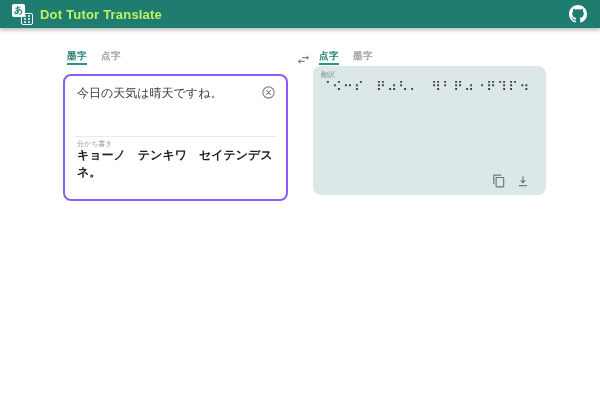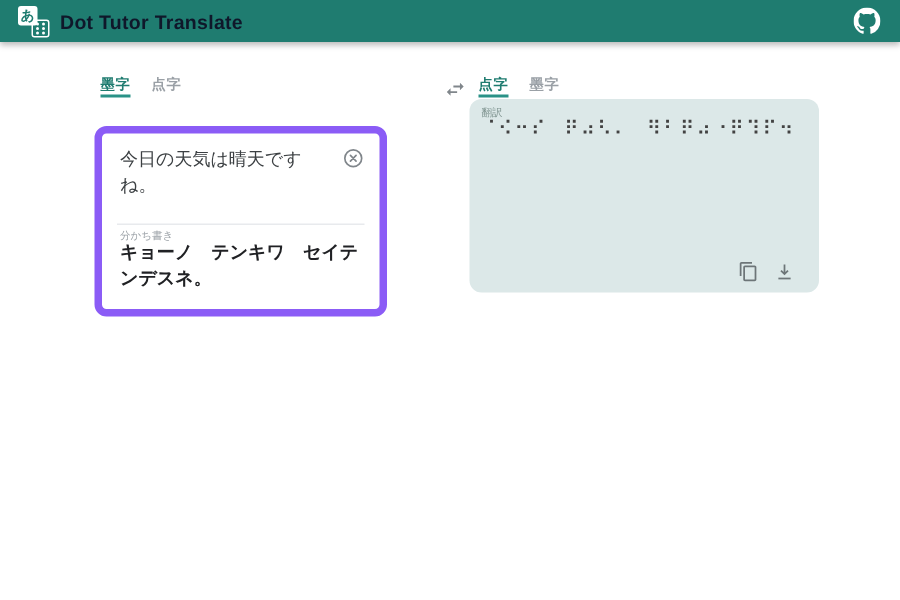--- a/index.html
+++ b/index.html
@@ -29,43 +29,43 @@
     padding: 1.5px; gap: 1px;
   }
   .logo .back-sq i { width: 2px; height: 2px; background: #fff; border-radius: 50%; display: block; }
   .logo .front-sq {
     position: absolute; left: 0; top: 0; width: 13px; height: 13px;
     background: #ffffff; border-radius: 2px;
     color: #1f7c70; font-size: 9px; font-weight: bold;
     display: flex; align-items: center; justify-content: center;
     line-height: 1;
   }
-  .app-title { color: #0f172a; font-size: 13px; font-weight: 600; letter-spacing: 0.2px; }
+  .app-title { color: #bef264; font-size: 13px; font-weight: 600; letter-spacing: 0.2px; }
   .appbar-spacer { flex: 1; }
   .gh-btn { width: 20px; height: 20px; display: flex; align-items: center; justify-content: center; cursor: pointer; }
 
   
   .tabs { position: absolute; top: 50px; display: flex; gap: 14px; }
   .tabs-left { left: 67px; }
   .tabs-right { left: 319px; }
   .tab {
     font-size: 9.5px; font-weight: bold; color: #9aa0a6;
     padding-bottom: 0; cursor: pointer; letter-spacing: 0.5px;
   }
   .tab.active { color: #1f7c70; border-bottom: 2px solid #2a9287; }
 
   .swap-btn {
     position: absolute; left: 295px; top: 51px; width: 17px; height: 17px;
     display: flex; align-items: center; justify-content: center; cursor: pointer;
   }
 
   
   .input-card {
-    position: absolute; left: 63px; top: 84px; width: 195px; height: 127px;
-    background: #ffffff; border: 5px solid #8b5cf6; border-radius: 8px;
+    position: absolute; left: 63px; top: 74px; width: 225px; height: 127px;
+    background: #ffffff; border: 2px solid #8b5cf6; border-radius: 8px;
   }
   .input-text {
     position: absolute; left: 12px; top: 9px; right: 30px;
     font-size: 12px; color: #3c4043; line-height: 1.4;
   }
   .clear-btn { position: absolute; right: 10px; top: 9px; width: 15px; height: 15px; cursor: pointer; }
   .divider { position: absolute; left: 10px; right: 10px; top: 60px; border-top: 1px solid #e8eaed; }
   .seg-label { position: absolute; left: 12px; top: 63px; font-size: 7px; color: #9aa0a6; }
   .seg-text { position: absolute; left: 12px; top: 71px; right: 10px; font-size: 12px; font-weight: 700; color: #202124; }
 

